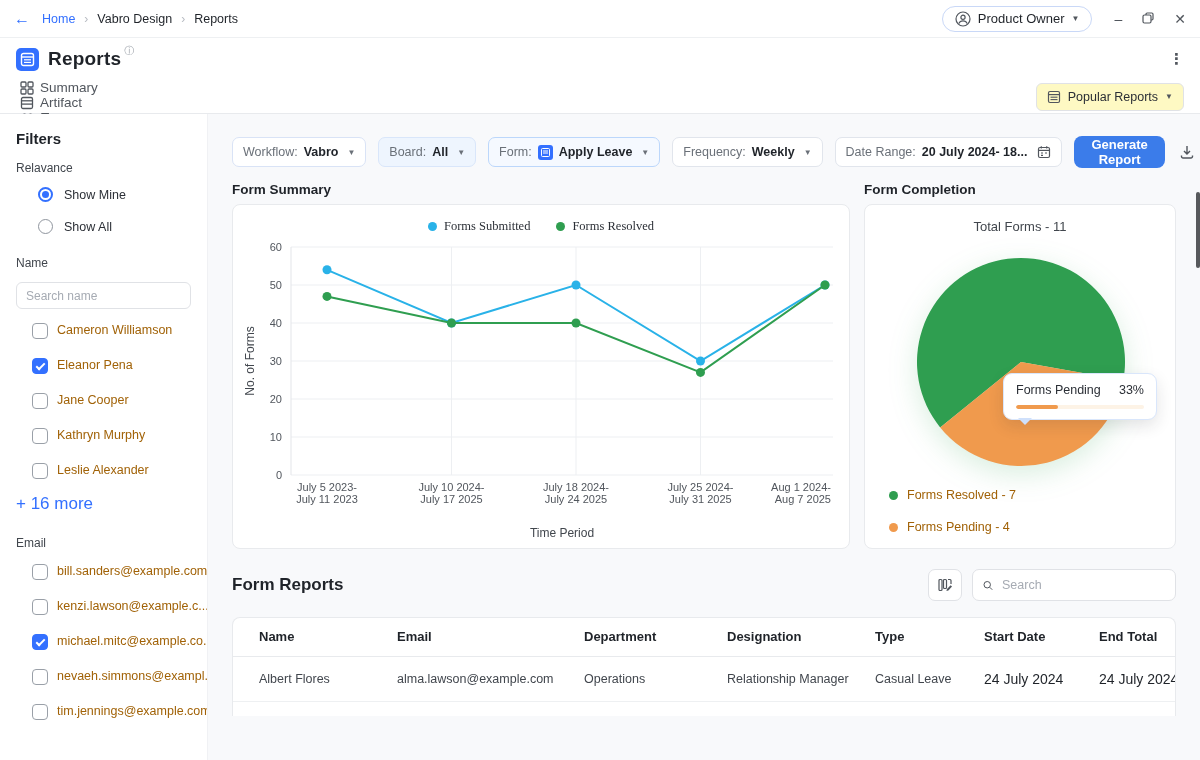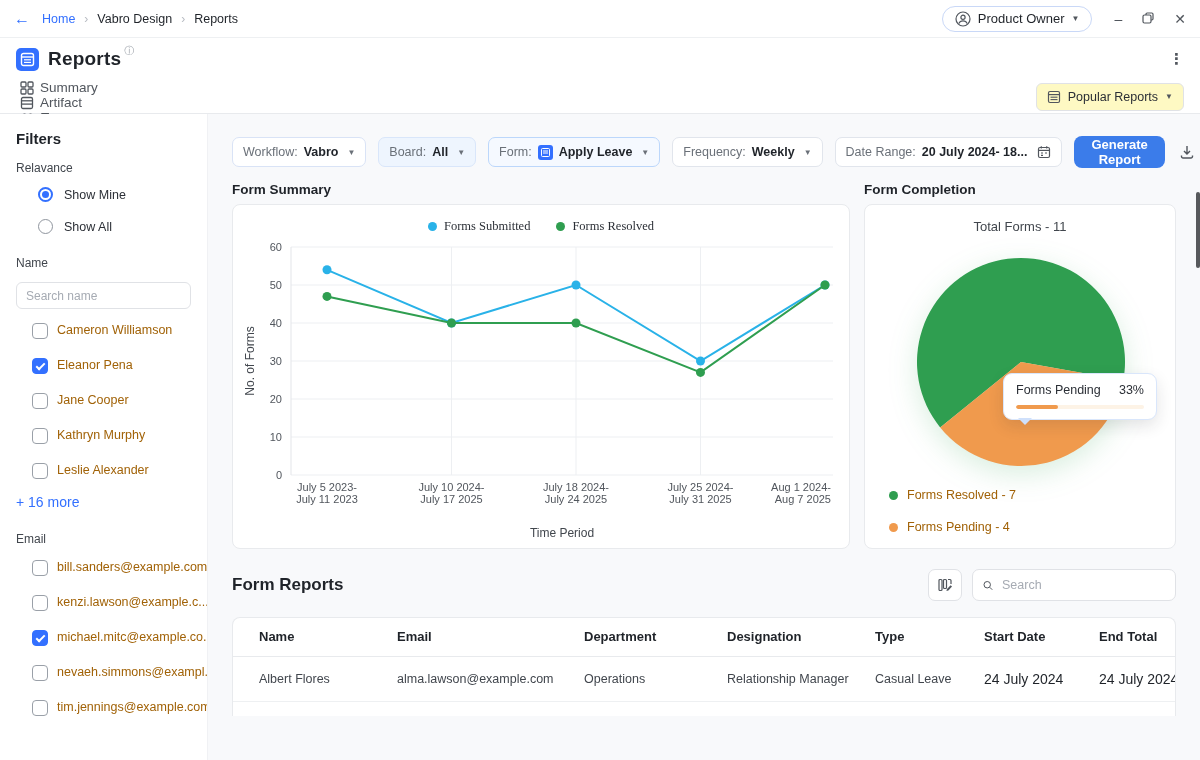--- a/index.html
+++ b/index.html
@@ -50,21 +50,21 @@
   .radio.on{border:2px solid #3370ff;}
   .radio.on::after{content:'';position:absolute;inset:2px;border-radius:50%;background:#3370ff;}
   .f-section{margin-top:22px;}
   .f-search{width:100%;height:27px;border:1px solid #e0e2e6;border-radius:6px;padding:0 9px;font-size:12px;color:#2b2f36;outline:none;background:#fff;font-family:inherit;}
   .f-search::placeholder{color:#a6abb3;}
   .chk-list{margin-top:14px;}
   .crow{display:flex;align-items:flex-start;gap:9px;margin:0 0 19px 16px;font-size:12.5px;color:#a16207;cursor:pointer;white-space:nowrap;}
   .cb{width:16px;height:16px;border:1.5px solid #9aa0a8;border-radius:4px;background:#fff;flex:0 0 auto;position:relative;}
   .cb.on{background:#3370ff;border-color:#3370ff;}
   .cb.on::after{content:'';position:absolute;left:3px;top:4px;width:7px;height:3px;border-left:2px solid #fff;border-bottom:2px solid #fff;transform:rotate(-45deg);}
-  .more-link{font-size:14px;color:#3370ff;cursor:pointer;margin:-4px 0 4px 0;}
+  .more-link{font-size:17px;color:#3370ff;cursor:pointer;margin:-4px 0 4px 0;}
 
   
   .main{flex:1;padding:22px 24px 0 24px;overflow:hidden;}
 
   
   .toolbar{display:flex;align-items:center;gap:12px;}
   .chip{height:30px;display:flex;align-items:center;gap:6px;padding:0 10px;border-radius:7px;background:#fff;
         border:1px solid #e1e5ec;font-size:12.5px;color:#6a7078;white-space:nowrap;cursor:pointer;}
   .chip .val{color:#1f2329;font-weight:700;}
   .chip .chev{font-size:8px;color:#6a7078;margin-left:3px;}

